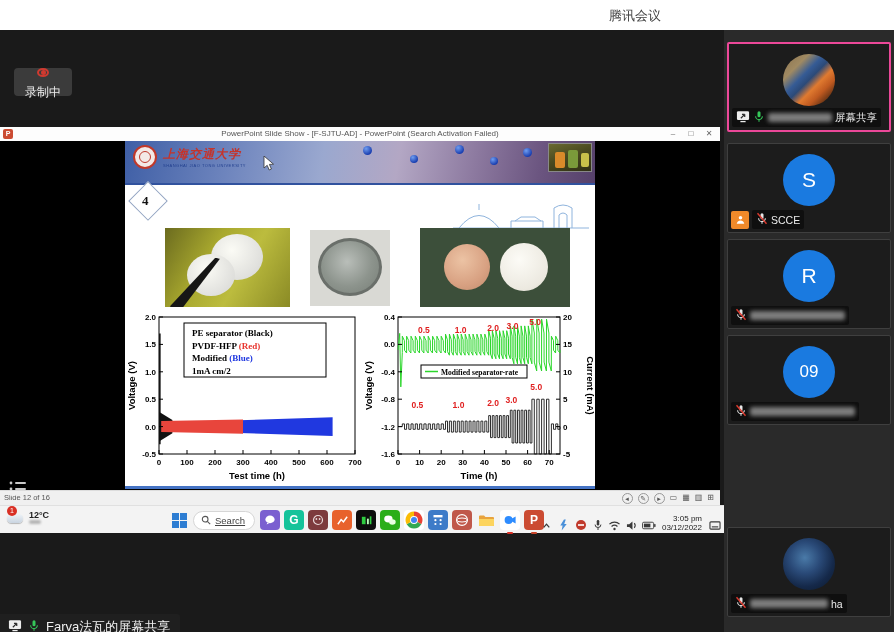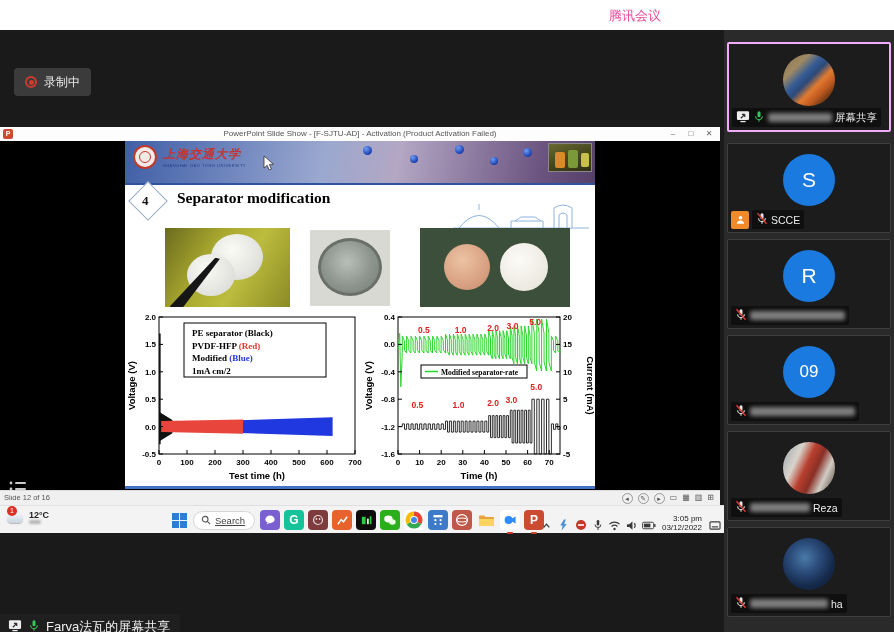--- a/index.html
+++ b/index.html
@@ -2,24 +2,24 @@
 <html><head>
 <meta charset="utf-8">
 <style>
   html,body{margin:0;padding:0;background:#000;}
   *{box-sizing:border-box;}
   .screen{position:relative;width:894px;height:632px;background:#1a1a1a;overflow:hidden;
           font-family:"Liberation Sans",sans-serif;}
   
   .topbar{position:absolute;left:0;top:0;width:894px;height:30px;background:#ffffff;}
   .topbar-title{position:absolute;left:590px;top:7px;width:90px;text-align:center;
-                font-size:13px;color:#ec4899;}
+                font-size:13px;color:#404040;}
   
   .record-badge{position:absolute;left:14px;top:68px;height:28px;padding:0 11px;border-radius:4px;
-                background:#3b3b3b;display:flex;align-items:center;gap:7px;color:#ececec;font-size:12px;}
+                background:#3b3b3b;display:flex;align-items:center;gap:7px;color:#ececec;font-size:12px;flex-direction:column;}
   .rec-dot{width:12px;height:12px;border:2px solid #cf3a30;border-radius:50%;display:flex;
            align-items:center;justify-content:center;}
   .rec-dot i{width:5px;height:5px;background:#cf3a30;border-radius:50%;}
   
   .ppt-window{position:absolute;left:0;top:127px;width:720px;height:378px;background:#000;}
   .ppt-titlebar{position:relative;height:14px;background:#fdfdfd;}
   .ppt-icon{position:absolute;left:3px;top:2px;width:10px;height:10px;background:#cb4b32;color:#fff;
             font-size:7px;font-weight:bold;text-align:center;line-height:10px;border-radius:2px;}
   .ppt-title{position:absolute;left:0;right:0;top:0;text-align:center;font-size:8px;color:#555;
              line-height:14px;white-space:nowrap;}
@@ -98,21 +98,21 @@
   .tray .ticon{width:14px;height:14px;display:flex;align-items:center;justify-content:center;}
   .clock{text-align:right;font-size:8px;color:#222;line-height:9px;padding:0 3px;}
   
   .share-banner{position:absolute;left:0;top:606px;height:25px;background:#1f1f1f;display:flex;
                 align-items:center;gap:6px;padding:0 10px 0 8px;color:#f0f0f0;font-size:13px;
                 border-top-right-radius:3px;margin-top:8px;}
   
   .sidebar{position:absolute;left:724px;top:30px;width:170px;height:602px;background:#2a2a2a;}
   .thumb{position:absolute;left:3px;width:164px;height:90px;background:#1c1c1c;border:1px solid #3f3f3f;
          border-radius:2px;overflow:hidden;}
-  .thumb.active{border:2px solid #f0abfc;}
+  .thumb.active{border:2px solid #ec4899;}
   .avatar{position:absolute;left:50%;top:10px;transform:translateX(-50%);width:52px;height:52px;
           border-radius:50%;display:flex;align-items:center;justify-content:center;}
   .av-initial{background:#1a7ae0;color:#fff;font-size:21px;}
   .av-initial.small{font-size:17px;}
   .av-painting{background:linear-gradient(135deg,#8a7350 0%,#a08a62 25%,#355b95 40%,#2c4a78 50%,#e07a30 62%,#c05a20 74%,#6a3515 86%,#3a2210 100%);}
   .av-photo{background:linear-gradient(115deg,#9aa4ac 0%,#d8d4cc 28%,#b8402f 45%,#8a2f25 60%,#d0ccc4 76%,#4a3a30 100%);}
   .av-globe{background:radial-gradient(circle at 42% 38%,#4a7aa8 0%,#2a4a78 35%,#15294a 65%,#0a1728 100%);}
   .ovl{position:absolute;left:3px;bottom:3px;display:flex;align-items:center;gap:3px;max-width:157px;}
   .ovl .pill{display:flex;align-items:center;gap:3px;background:rgba(12,12,12,.78);border-radius:2px;
              padding:2px 4px;color:#ececec;font-size:10.5px;white-space:nowrap;overflow:hidden;}
@@ -133,21 +133,21 @@
   <div class="record-badge">
     <span class="rec-dot">
         <i></i>
       </span>
     <span>录制中</span>
   </div>
 
   <div class="ppt-window">
     <div class="ppt-titlebar">
       <span class="ppt-icon">P</span>
-      <span class="ppt-title">PowerPoint Slide Show - [F-SJTU-AD] - Activation (Product Activation Failed)</span>
+      <span class="ppt-title">PowerPoint Slide Show - [F-SJTU-AD] - PowerPoint (Search Activation Failed)</span>
       <span class="win-controls">
         <span>–</span>
         <span>□</span>
         <span>✕</span>
       </span>
     </div>
 
     <div class="ppt-body">
       <div class="slide">
         <div class="banner">
@@ -165,21 +165,20 @@
           </div>
           <div class="banner-photo">
             <i style="left:6px;top:8px;width:10px;height:16px;background:#d98a2a;"></i>
             <i style="left:19px;top:6px;width:10px;height:18px;background:#7a9a3a;"></i>
             <i style="left:32px;top:9px;width:8px;height:14px;background:#c8c04a;"></i>
           </div>
         </div>
 
         <div class="diamond"></div>
         <span class="sec-num">4</span>
-        <span class="slide-title">Separator modification</span>
 
         <svg class="bridge" width="140" height="30" viewBox="0 0 140 30">
           <g stroke="#8fb4dd" fill="none" stroke-width="1">
             <path d="M2 27 H138"></path>
             <path d="M8 27 Q 28 2 48 27"></path>
             <path d="M28 9 V3"></path>
             <path d="M60 27 V20 H92 V27"></path>
             <path d="M64 20 l6 -4 h14 l6 4"></path>
             <path d="M103 27 V7 Q 112 1 121 7 V27"></path>
             <path d="M108 27 V14 Q 112 10 116 14 V27"></path>
@@ -578,35 +577,20 @@
             <span><svg width="12" height="13" viewBox="0 0 16 17">
     <rect x="6" y="1.5" width="4" height="8" rx="2" fill="#e6e6e6"></rect>
     <path d="M3.5 8a4.5 4.5 0 0 0 9 0" fill="none" stroke="#e6e6e6" stroke-width="1.4"></path>
     <line x1="8" y1="12.8" x2="8" y2="15.5" stroke="#e6e6e6" stroke-width="1.4"></line>
     <line x1="2" y1="1.5" x2="14" y2="15.5" stroke="#e03a2f" stroke-width="1.8"></line>
               </svg></span>
             <span class="smudge" style="width: 105px;"></span>
           </span>
         </div>
       </div>
-      <div class="thumb" style="top: 401px;">
-        <div class="avatar av-photo"></div>
-        <div class="ovl">
-          <span class="pill">
-            <span><svg width="12" height="13" viewBox="0 0 16 17">
-    <rect x="6" y="1.5" width="4" height="8" rx="2" fill="#e6e6e6"></rect>
-    <path d="M3.5 8a4.5 4.5 0 0 0 9 0" fill="none" stroke="#e6e6e6" stroke-width="1.4"></path>
-    <line x1="8" y1="12.8" x2="8" y2="15.5" stroke="#e6e6e6" stroke-width="1.4"></line>
-    <line x1="2" y1="1.5" x2="14" y2="15.5" stroke="#e03a2f" stroke-width="1.8"></line>
-              </svg></span>
-            <span class="smudge" style="width: 60px;"></span>
-            <span>Reza</span>
-          </span>
-        </div>
-      </div>
       <div class="thumb" style="top: 497px;">
         <div class="avatar av-globe"></div>
         <div class="ovl">
           <span class="pill">
             <span><svg width="12" height="13" viewBox="0 0 16 17">
     <rect x="6" y="1.5" width="4" height="8" rx="2" fill="#e6e6e6"></rect>
     <path d="M3.5 8a4.5 4.5 0 0 0 9 0" fill="none" stroke="#e6e6e6" stroke-width="1.4"></path>
     <line x1="8" y1="12.8" x2="8" y2="15.5" stroke="#e6e6e6" stroke-width="1.4"></line>
     <line x1="2" y1="1.5" x2="14" y2="15.5" stroke="#e03a2f" stroke-width="1.8"></line>
               </svg></span>

